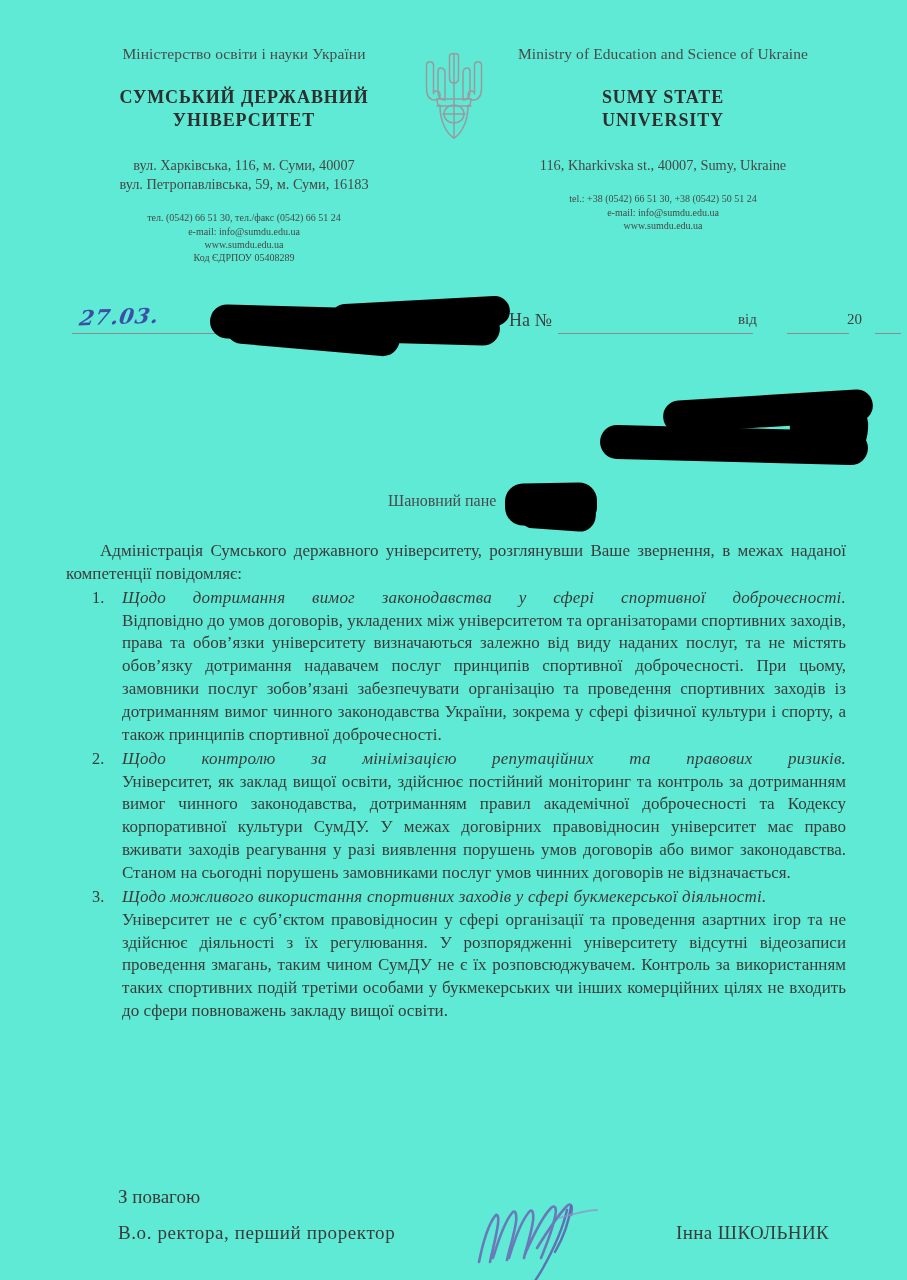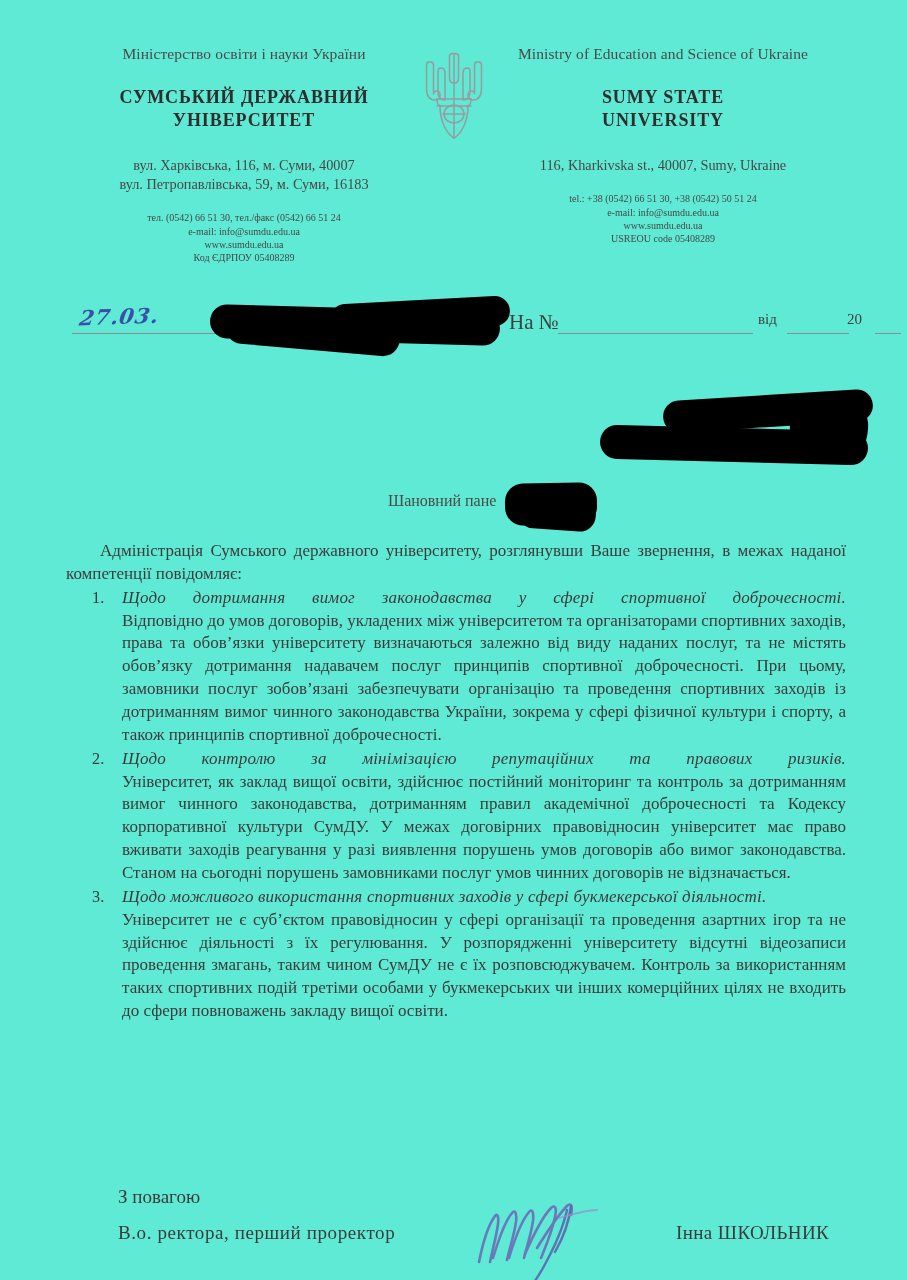--- a/index.html
+++ b/index.html
@@ -107,22 +107,22 @@
     border-bottom: 1.3px solid #8c8c8c;
     height: 0;
   }
   .rule.r1 { left: 0;   width: 168px; top: 27px; }
   .rule.r2 { left: 178px; width: 215px; top: 27px; }
   .rule.r3 { left: 486px; width: 195px; top: 27px; }
   .rule.r4 { left: 715px; width: 62px;  top: 27px; }
   .rule.r5 { left: 803px; width: 26px;  top: 27px; }
 
   .rf-20a { position: absolute; left: 182px; top: 5px; font-size: 15px; }
-  .rf-na  { position: absolute; left: 437px; top: 4px; font-size: 21px; }
-  .rf-vid { position: absolute; left: 686px; top: 5px; font-size: 15px; }
+  .rf-na  { position: absolute; left: 437px; top: 4px; font-size: 18px; }
+  .rf-vid { position: absolute; left: 666px; top: 5px; font-size: 15px; }
   .rf-20b { position: absolute; left: 775px; top: 5px; font-size: 15px; }
 
   
   .blob {
     position: absolute;
     background: #000000;
     border-radius: 48% 45% 50% 47% / 52% 50% 46% 49%;
   }
   .blob.b1 { left: 210px; top: 308px; width: 290px; height: 34px;
              border-radius: 22px; transform: rotate(1.6deg); }
@@ -302,21 +302,20 @@
         <div>SUMY STATE</div>
         <div>UNIVERSITY</div>
       </div>
       <div class="lh-addr">
         <div>116, Kharkivska st., 40007, Sumy, Ukraine</div>
       </div>
       <div class="lh-contacts">
         <div>tel.: +38 (0542) 66 51 30, +38 (0542) 50 51 24</div>
         <div>e-mail: info@sumdu.edu.ua</div>
         <div>www.sumdu.edu.ua</div>
-        <div>USREOU code 05408289</div>
       </div>
     </div>
   </div>
 
   <div class="refline">
     <div class="rule r1"></div>
     <div class="rule r2"></div>
     <div class="rule r3"></div>
     <div class="rule r4"></div>
     <div class="rule r5"></div>

